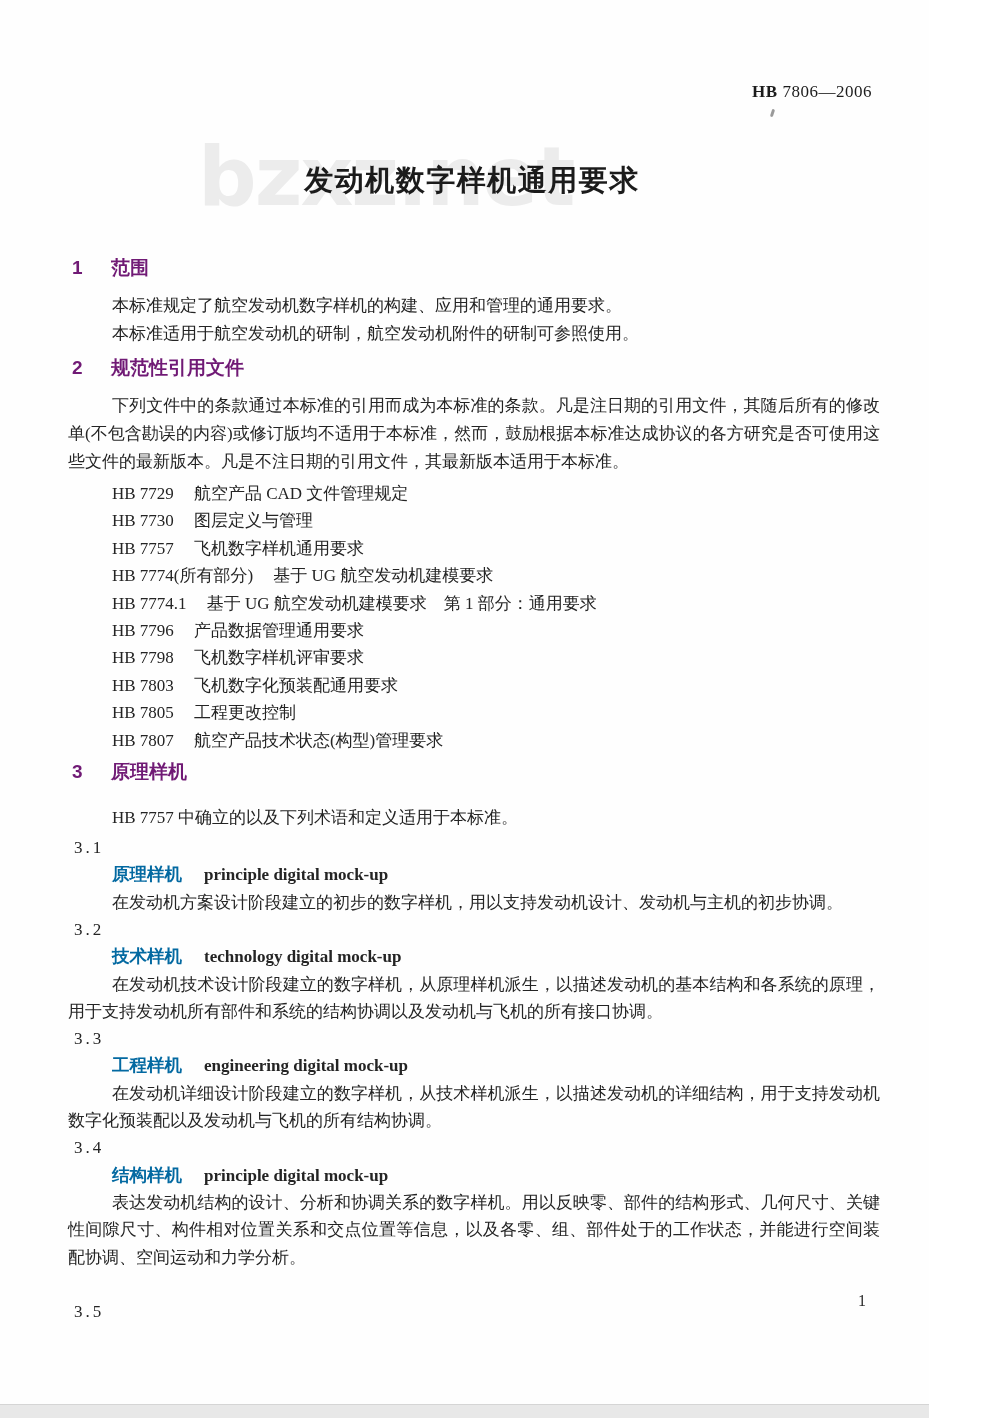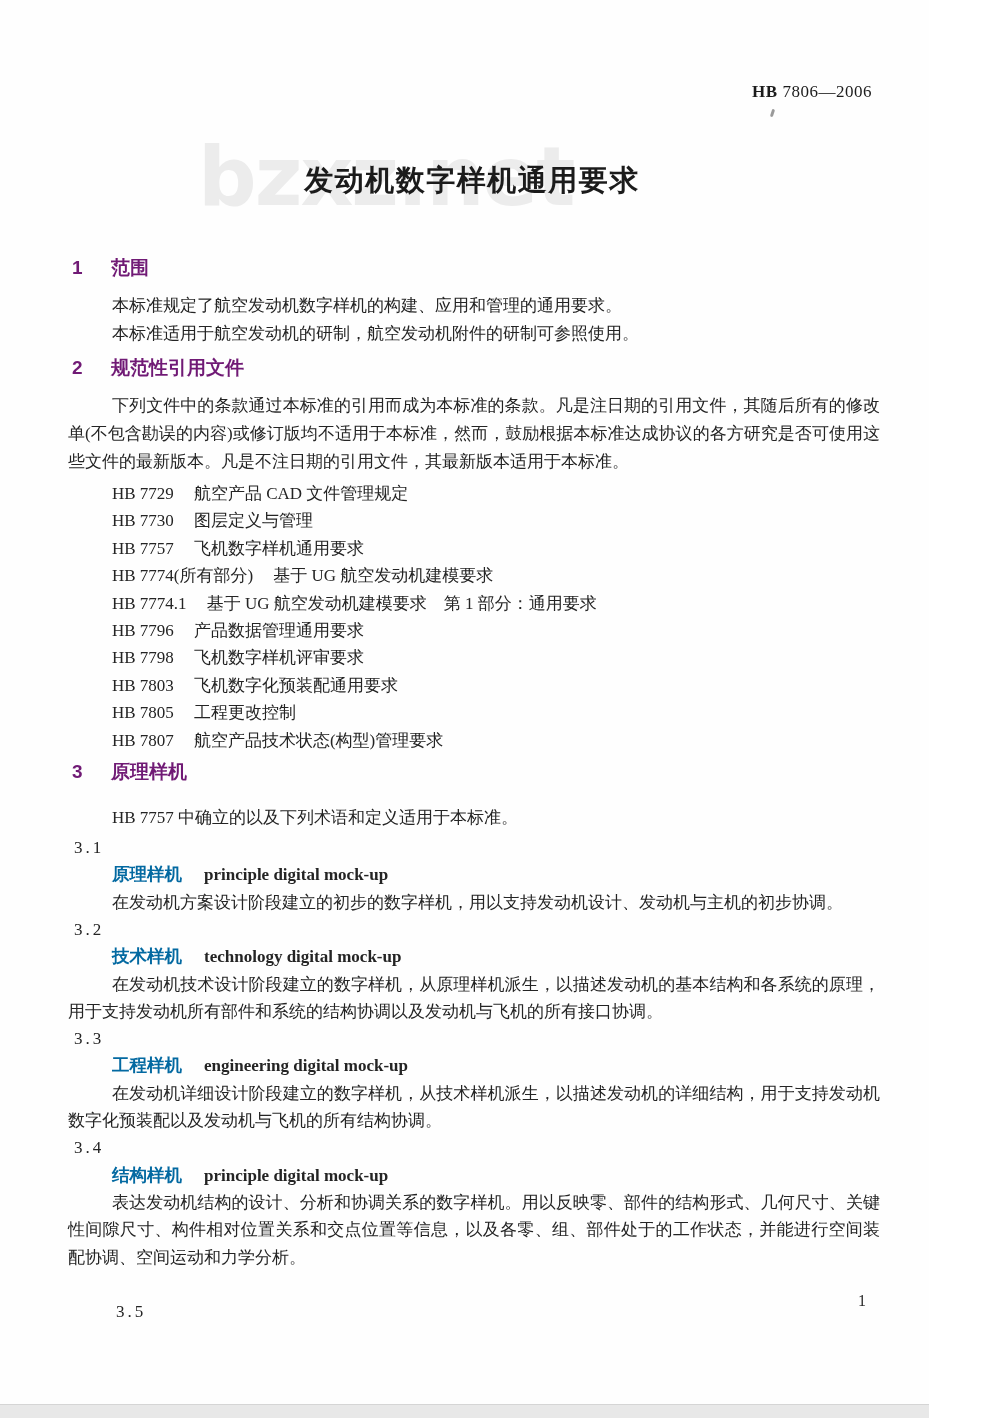--- a/index.html
+++ b/index.html
@@ -126,20 +126,20 @@
         <span class="term-zh">工程样机</span><span class="term-en">engineering digital mock-up</span>
       </div>
       <p class="term-def">在发动机详细设计阶段建立的数字样机，从技术样机派生，以描述发动机的详细结构，用于支持发动机数字化预装配以及发动机与飞机的所有结构协调。</p>
 
       <div class="term-num">3.4</div>
       <div class="term-heading">
         <span class="term-zh">结构样机</span><span class="term-en">principle digital mock-up</span>
       </div>
       <p class="term-def">表达发动机结构的设计、分析和协调关系的数字样机。用以反映零、部件的结构形式、几何尺寸、关键性间隙尺寸、构件相对位置关系和交点位置等信息，以及各零、组、部件处于的工作状态，并能进行空间装配协调、空间运动和力学分析。</p>
 
-      <div class="term-num" style="margin-top:27px;margin-left:42px;">3.5</div>
+      <div class="term-num" style="margin-top:27px;">3.5</div>
     </div>
 
   </div>
 
   <div class="footer-page">1</div>
 
 </div>
 
 </body></html>

